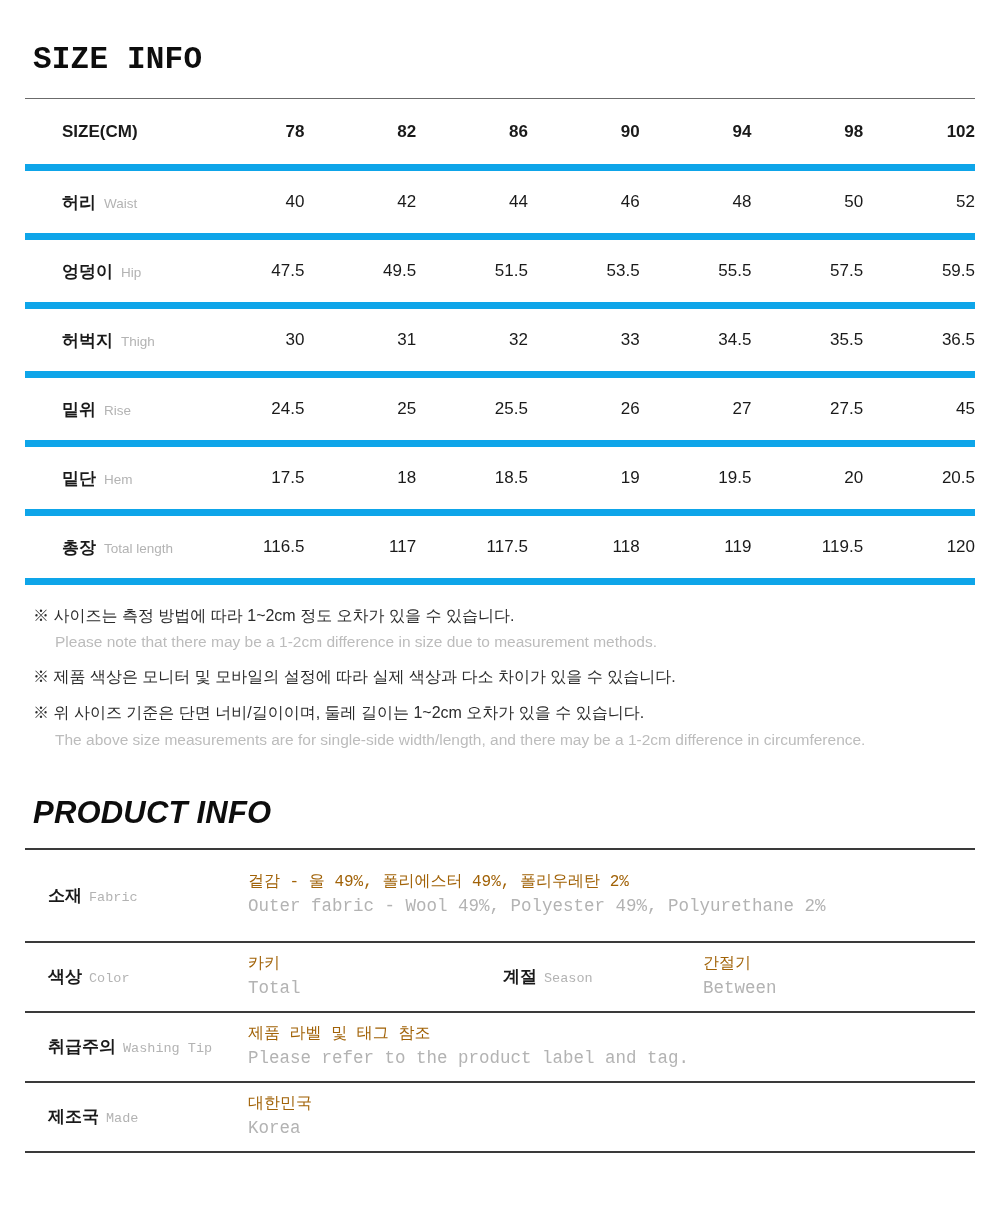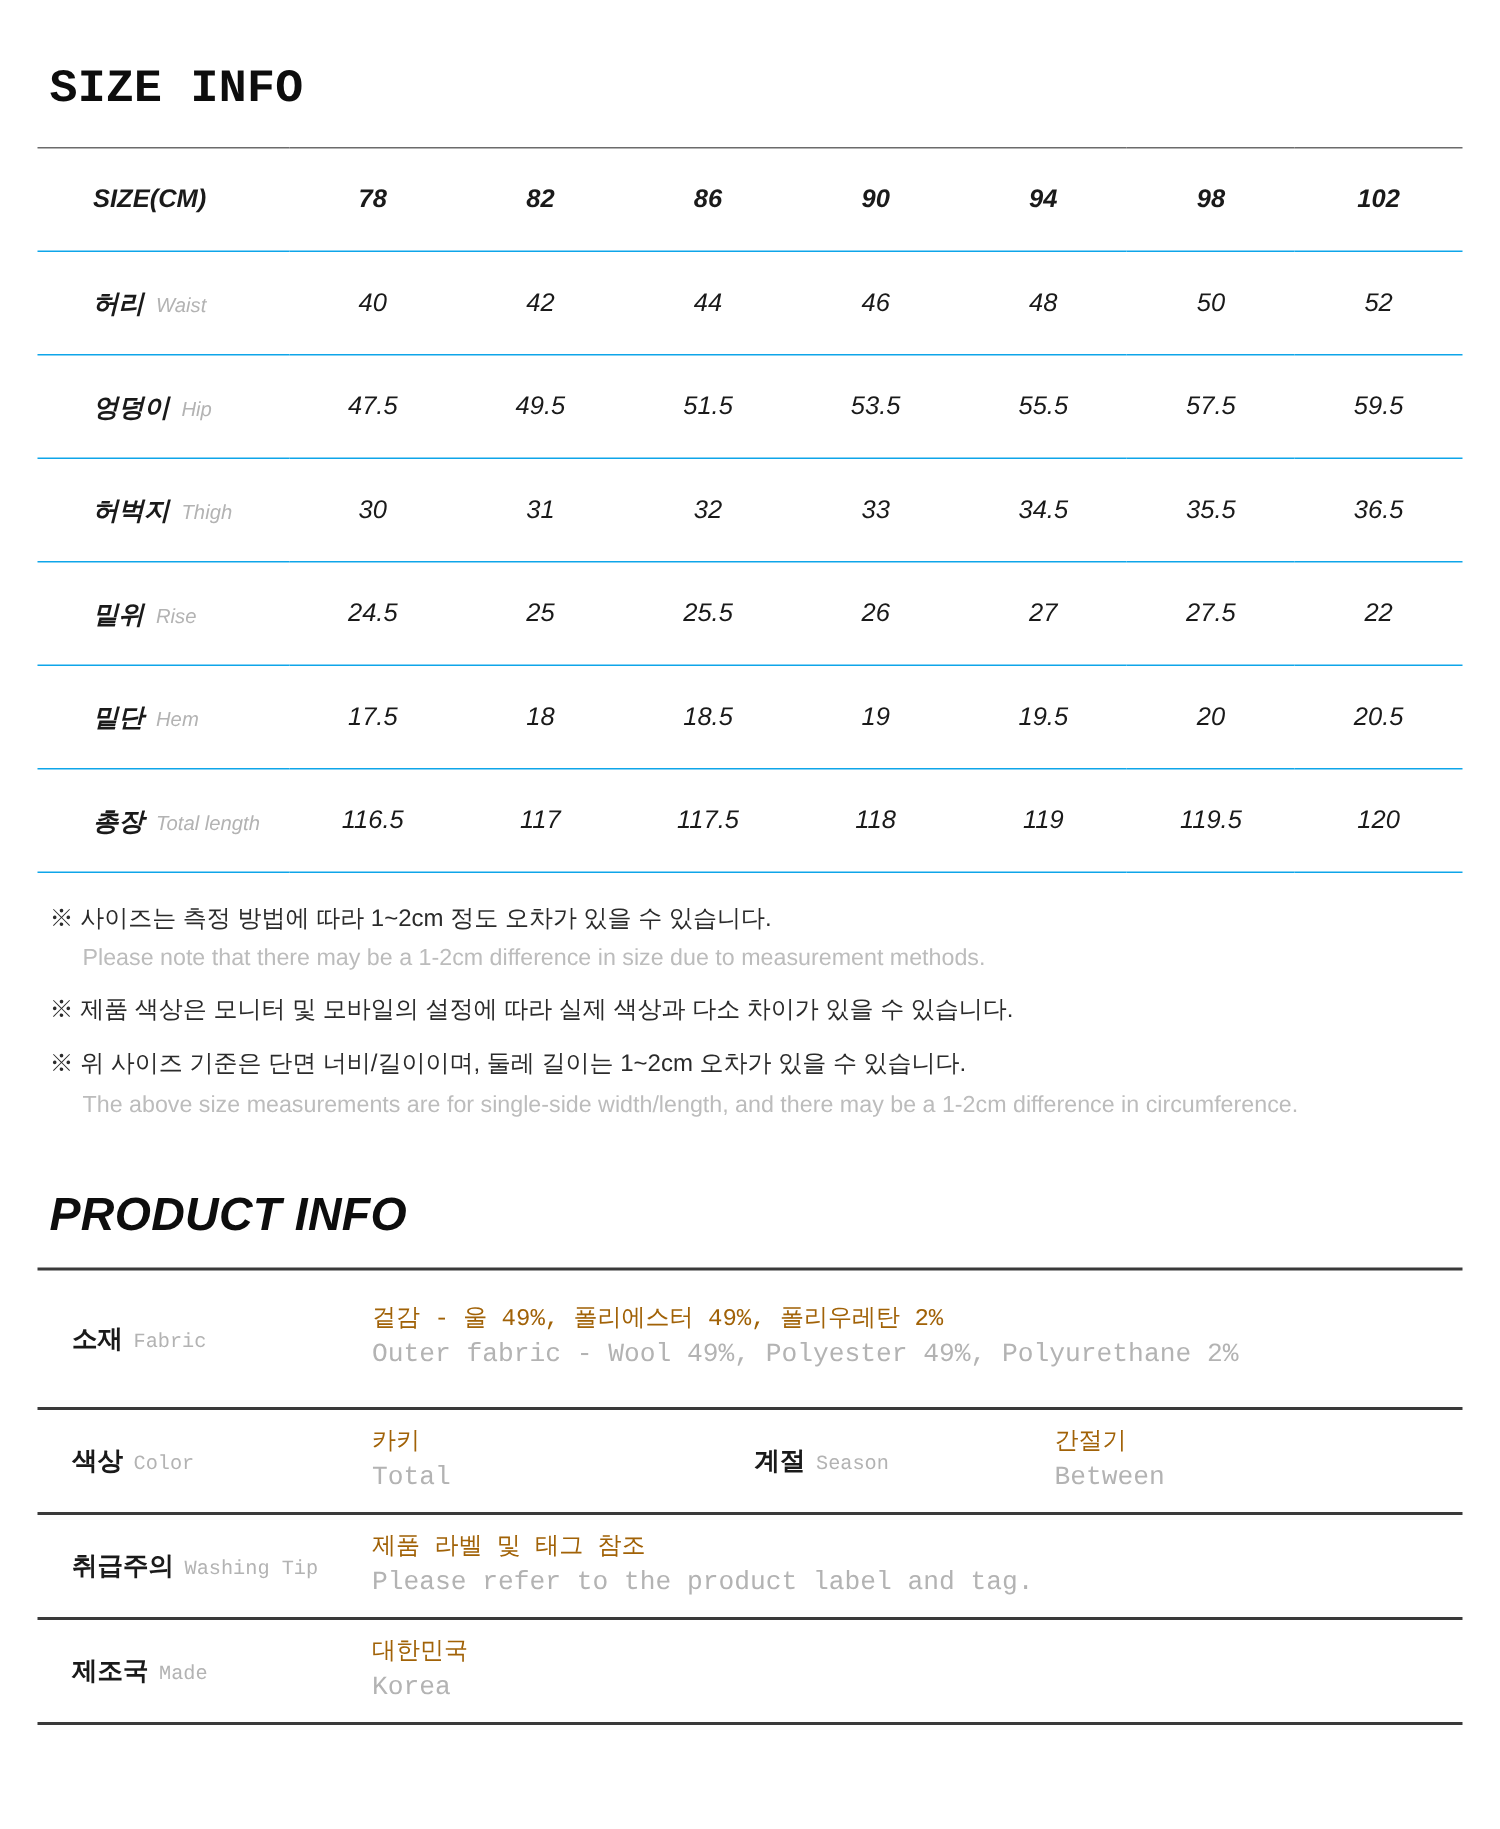--- a/index.html
+++ b/index.html
@@ -21,24 +21,24 @@
   }
   .section-title.first { padding-top:42px;font-family:Liberation Mono, monospace; }
 
   
   table.size-table {
     width:100%;
     border-collapse:collapse;
     margin-top:21px;
     border-top:1px solid #6b6b6b;
   }
-  table.size-table tr { border-bottom:1px solid #0ea5e9;font-style:italic; }
+  table.size-table tr { border-bottom:7px solid #0ea5e9; }
   table.size-table td {
     height:69px;
-    text-align:center;
+    text-align:right;
     vertical-align:middle;
     font-size:17px;
     font-weight:500;
     color:#1a1a1a;
     width:110px;
   }
   table.size-table td.col-label {
     width:165px;
     text-align:left;
     padding-left:37px;
@@ -135,21 +135,21 @@
     <tr>
       <td class="col-label">
         <span class="label-kr">밑위</span><span class="label-en">Rise</span>
       </td>
       <td>24.5</td>
       <td>25</td>
       <td>25.5</td>
       <td>26</td>
       <td>27</td>
       <td>27.5</td>
-      <td>22</td>
+      <td>45</td>
     </tr>
 
     <tr>
       <td class="col-label">
         <span class="label-kr">밑단</span><span class="label-en">Hem</span>
       </td>
       <td>17.5</td>
       <td>18</td>
       <td>18.5</td>
       <td>19</td>

